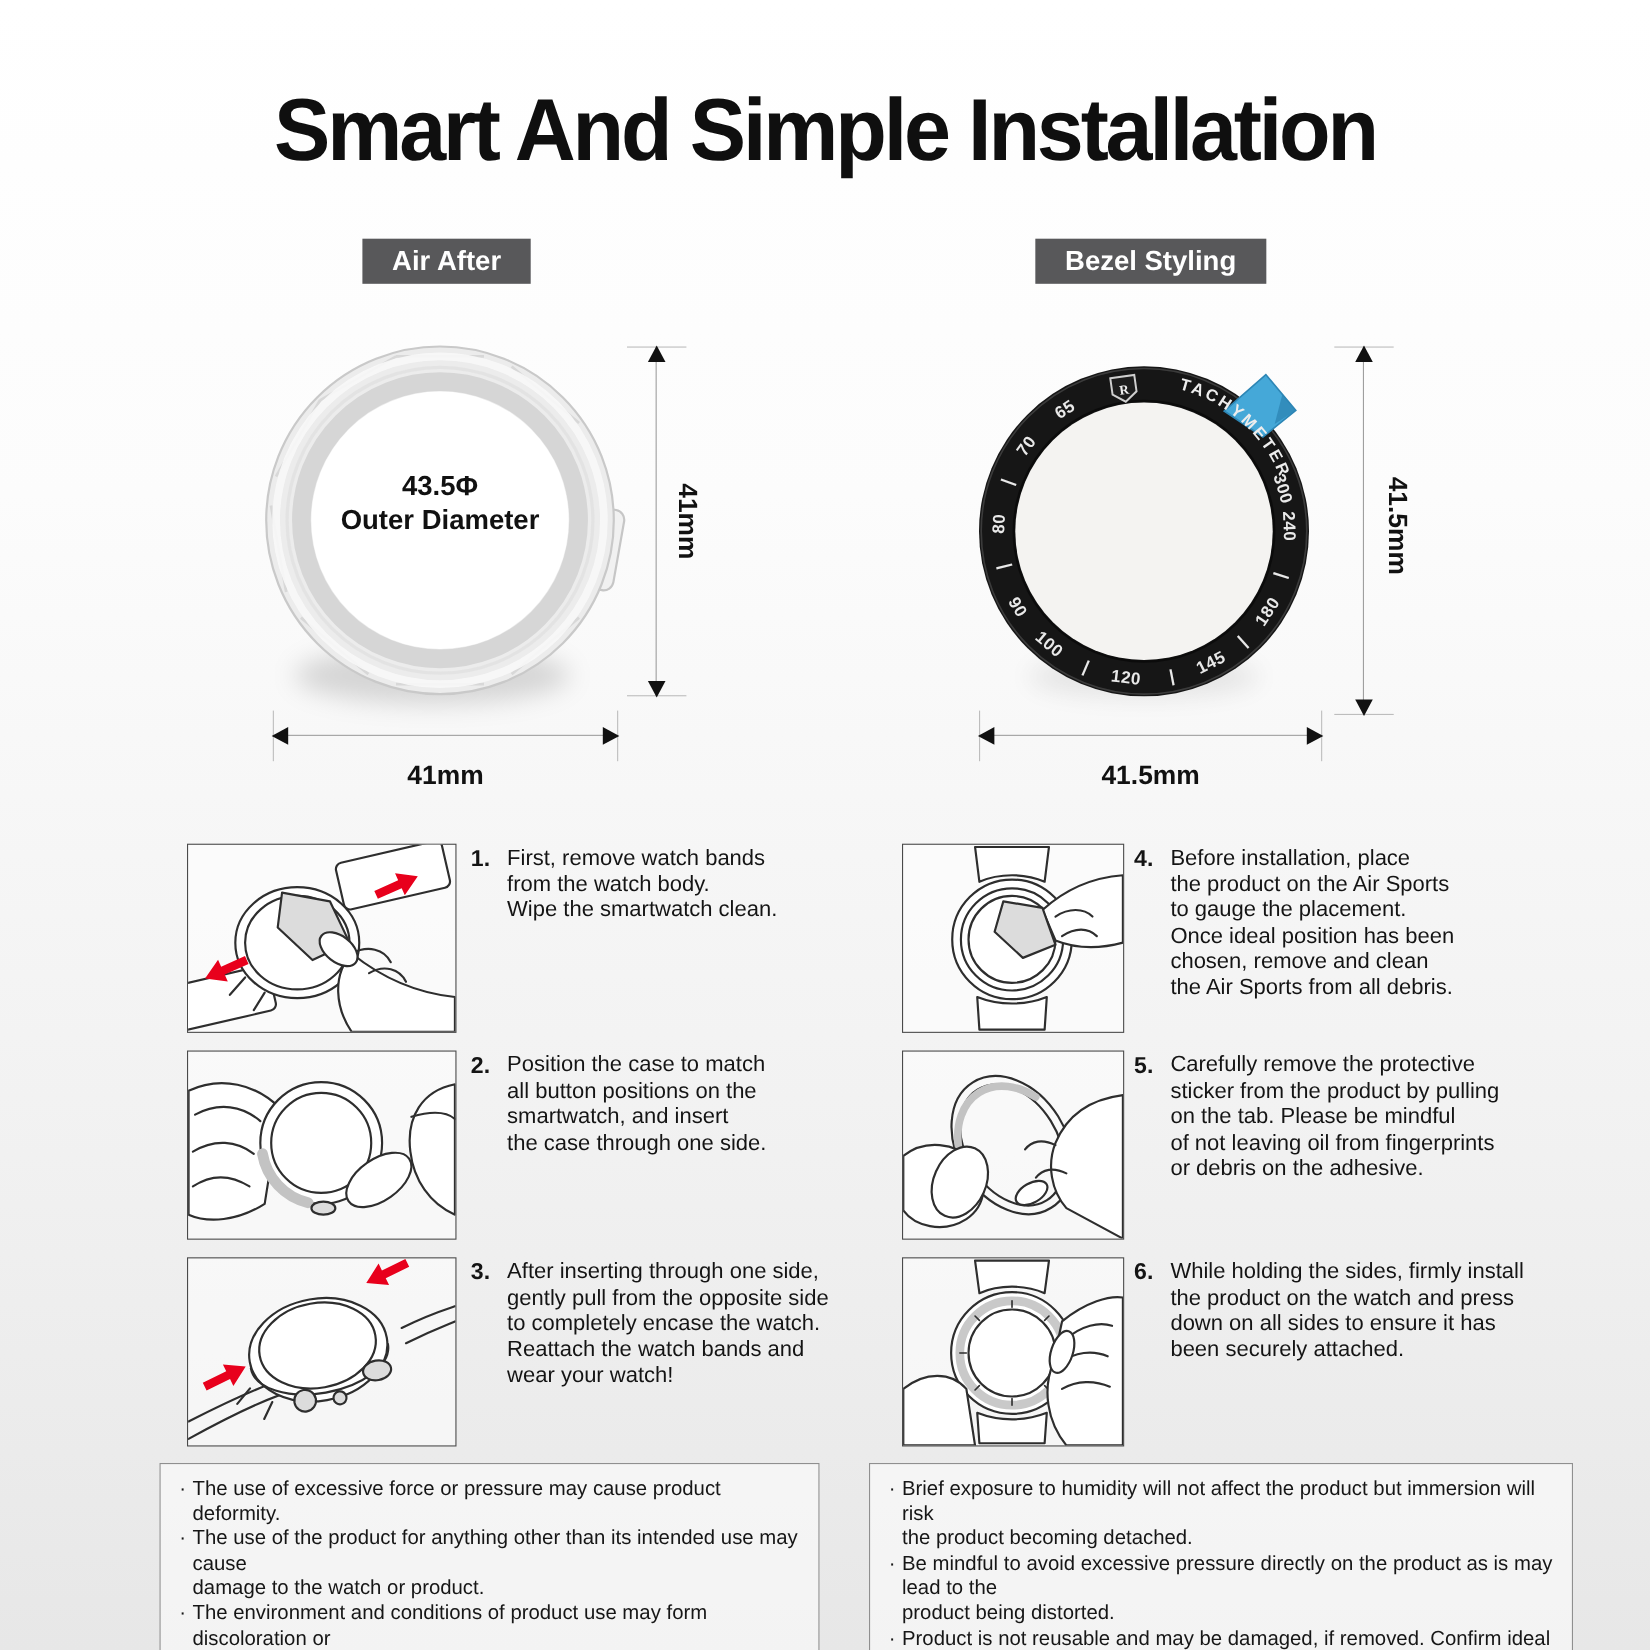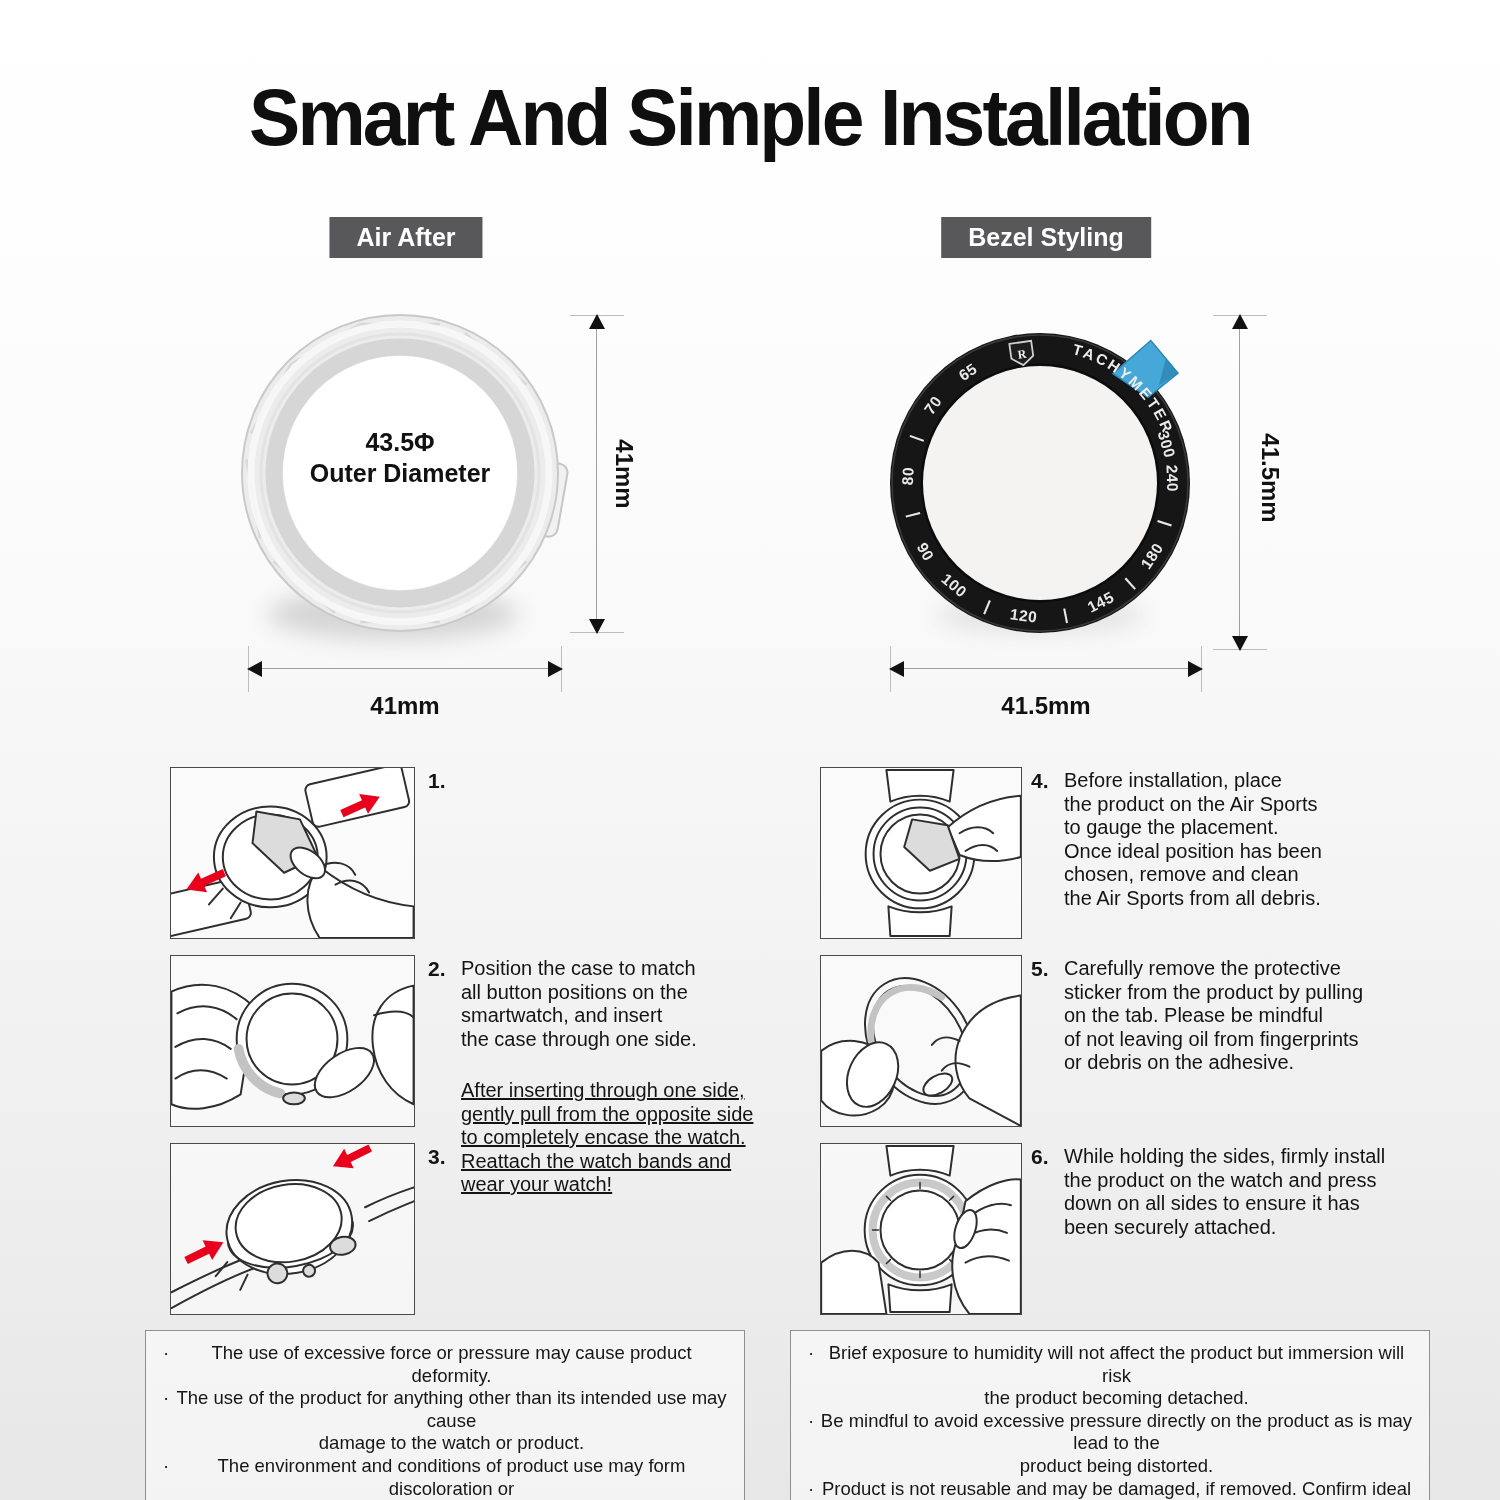--- a/index.html
+++ b/index.html
@@ -48,21 +48,21 @@
   .illus{position:absolute;width:245px;height:172px;border:1.5px solid #4a4a4a;background:rgba(255,255,255,0.55);box-sizing:border-box;}
   .illus.narrow{width:202px;}
   .illus svg{width:100%;height:100%;display:block;}
   .stepnum{position:absolute;font-weight:700;font-size:21px;color:#141414;}
   .steptext{position:absolute;font-size:20px;line-height:23.5px;color:#141414;white-space:pre-line;width:440px;}
   
   .notebox{position:absolute;border:1px solid #8f8f8f;background:rgba(255,255,255,0.5);
     padding:11px 16px;box-sizing:border-box;}
   .note{display:flex;gap:5px;font-size:18.5px;line-height:22.6px;color:#161616;}
   .note .marker{flex:0 0 8px;text-align:center;}
-  .note .notetext{white-space:pre-line;text-align:center;}
+  .note .notetext{white-space:pre-line;}
 </style>
 </head>
 <body>
 
 <div class="canvas">
 
   <div class="page-title">Smart And Simple Installation</div>
 
   <div class="tag tag-left">Air After</div>
   <div class="tag tag-right">Bezel Styling</div>
@@ -181,20 +181,23 @@
         <path d="M150 100 C175 120 205 136 245 140 L245 172 L150 172 C135 150 132 120 150 100 Z" fill="#ffffff"></path>
         <path d="M86 44 L130 52 L148 90 L114 106 L82 76 Z" fill="#dcdcdc"></path>
         <path d="M150 100 C165 92 180 96 186 108 M166 118 C180 110 194 114 200 126"></path>
         <ellipse cx="138" cy="96" rx="20" ry="12" transform="rotate(38 138 96)" fill="#ffffff"></ellipse>
       </g>
       <path fill="#e8001c" transform="translate(168 36) rotate(-24)" d="M0 7 L24 7 L24 0 L42 11 L24 22 L24 15 L0 15 Z"></path>
       <path fill="#e8001c" transform="translate(58 116) rotate(156)" d="M0 7 L24 7 L24 0 L42 11 L24 22 L24 15 L0 15 Z"></path>
     </svg>
   </div>
   <div class="stepnum" style="left:428px;top:769px;">1.</div>
+  <div class="steptext" style="left:461px;top:769px;">First, remove watch bands
+from the watch body.
+Wipe the smartwatch clean.</div>
 
   <div class="illus" style="left:170px;top:955px;">
     <svg viewBox="0 0 245 172">
       <g stroke="#2e2e2e" stroke-width="2" fill="none" stroke-linecap="round" stroke-linejoin="round">
         <path d="M0 36 C30 22 62 30 84 52 L70 140 C45 156 18 158 0 150 Z" fill="#ffffff"></path>
         <path d="M6 58 C28 46 50 50 66 64 M4 92 C24 80 44 82 60 94 M4 124 C22 112 40 114 56 124"></path>
         <path d="M245 30 C215 36 200 60 204 92 C207 118 222 140 245 150 Z" fill="#ffffff"></path>
         <circle cx="122" cy="84" r="56" fill="#ffffff"></circle>
         <circle cx="122" cy="84" r="46" fill="#ffffff"></circle>
         <path d="M68 94 A56 56 0 0 0 110 139" stroke="#c3c3c3" stroke-width="10"></path>
@@ -222,21 +225,21 @@
           <circle cx="132" cy="131" r="6" fill="#dcdcdc"></circle>
           <ellipse cx="170" cy="112" rx="13" ry="9" fill="#dcdcdc"></ellipse>
           <path d="M52 108 l-14 12 M70 124 l-10 14"></path>
         </g>
       </g>
       <path fill="#e8001c" transform="translate(206 14) rotate(154)" d="M0 7 L24 7 L24 0 L42 11 L24 22 L24 15 L0 15 Z"></path>
       <path fill="#e8001c" transform="translate(10 108) rotate(-26)" d="M0 7 L24 7 L24 0 L42 11 L24 22 L24 15 L0 15 Z"></path>
     </svg>
   </div>
   <div class="stepnum" style="left:428px;top:1145px;">3.</div>
-  <div class="steptext" style="left:461px;top:1079px;text-decoration:underline;">After inserting through one side,
+  <div class="steptext" style="left:461px;top:1145px;">After inserting through one side,
 gently pull from the opposite side
 to completely encase the watch.
 Reattach the watch bands and
 wear your watch!</div>
 
   <div class="illus narrow" style="left:820px;top:767px;">
     <svg viewBox="0 0 202 172">
       <g stroke="#2e2e2e" stroke-width="2" fill="none" stroke-linecap="round" stroke-linejoin="round">
         <path d="M66 2 L134 2 L130 34 C112 26 88 26 70 34 Z" fill="#ffffff"></path>
         <path d="M70 170 L130 170 L132 140 C112 148 88 148 68 140 Z" fill="#ffffff"></path>

